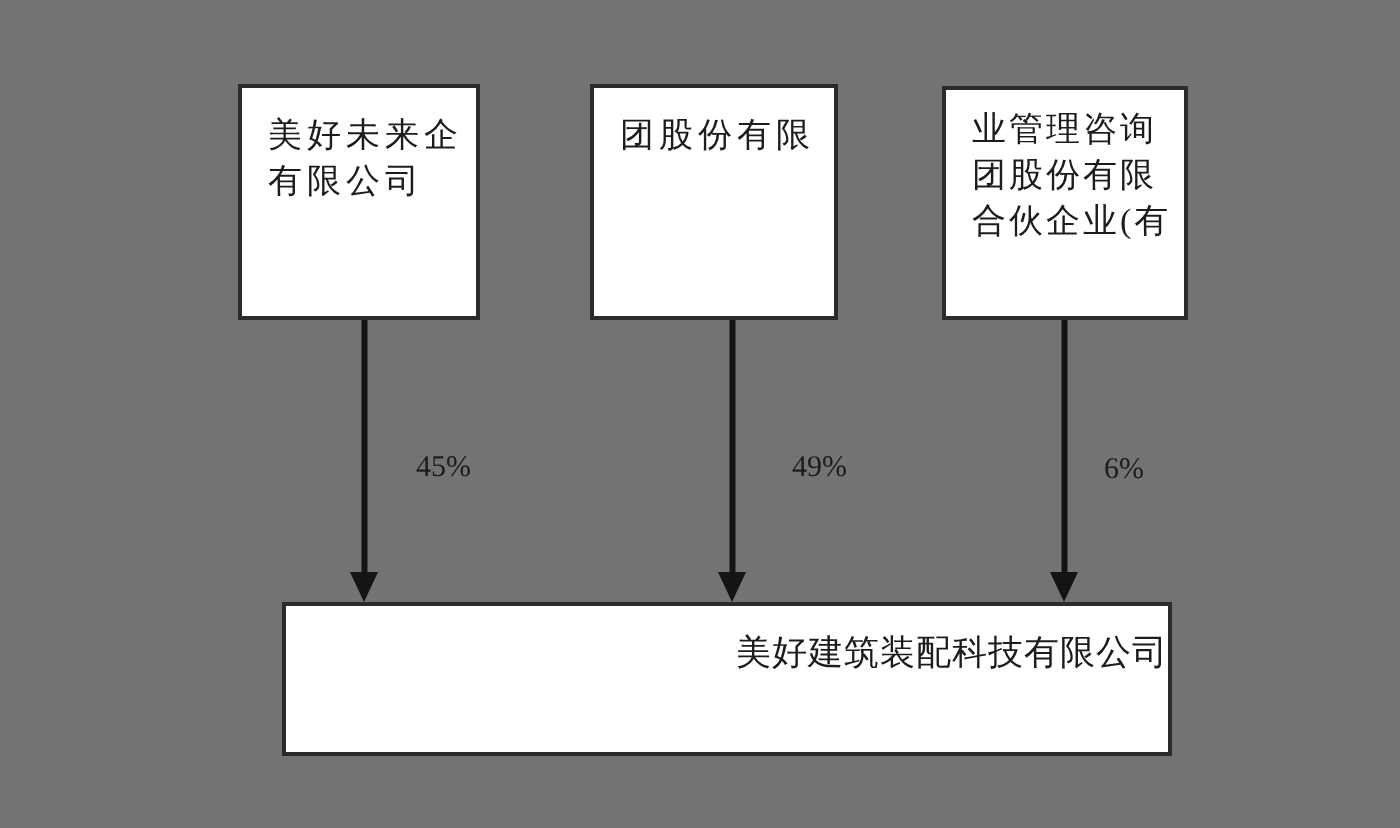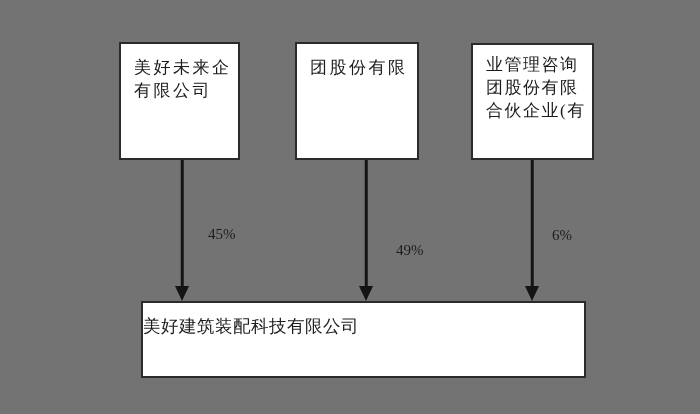--- a/index.html
+++ b/index.html
@@ -65,35 +65,35 @@
   .arrow-3 { left: 524px; }
 
   .pct {
     position: absolute;
     font-size: 15px;
     line-height: 26px;
     color: #1c1c1c;
     white-space: nowrap;
   }
   .pct-1 { left: 208px; top: 221px; }
-  .pct-2 { left: 396px; top: 221px; margin-top: 16px; }
+  .pct-2 { left: 396px; top: 221px; }
   .pct-3 { left: 552px; top: 222px; }
 
   .sub-box {
     position: absolute;
     left: 141px;
     top: 301px;
     width: 445px;
     height: 77px;
     box-sizing: border-box;
     border: 2px solid #2b2b2b;
     background: #ffffff;
     display: flex;
     align-items: center;
-    justify-content: flex-start;
+    justify-content: flex-end;
     padding-bottom: 28px;
     font-size: 17.5px;
     letter-spacing: 0.5px;
     white-space: nowrap;
   }
 </style>
 </head>
 <body>
 
 <div class="canvas">

